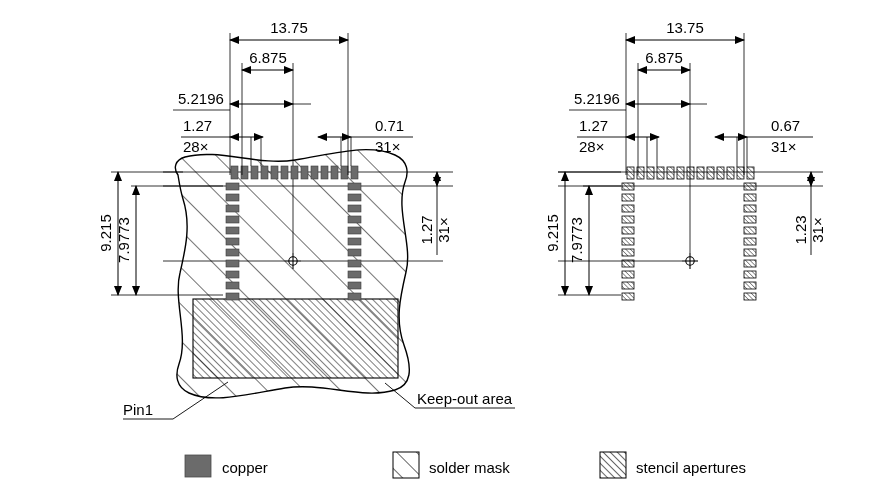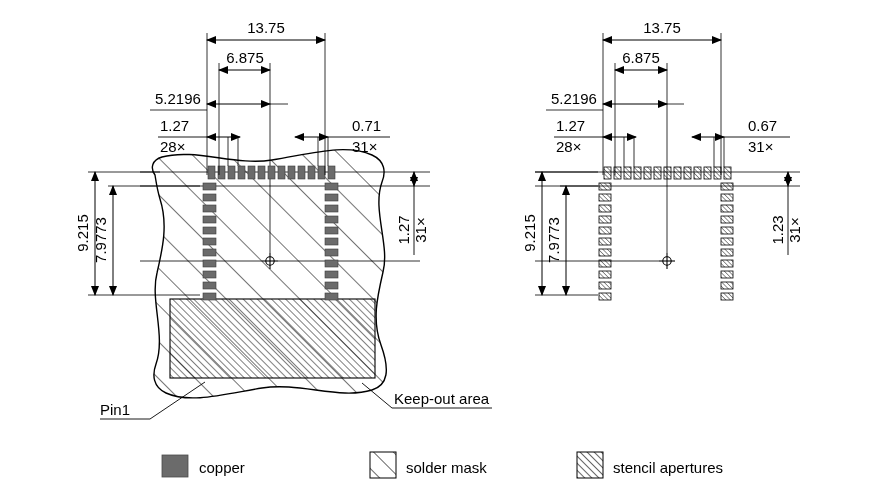--- a/index.html
+++ b/index.html
@@ -1,19 +1,19 @@
 <!DOCTYPE html>
 <html><head>
 <meta charset="utf-8">
 <style>
   html,body{margin:0;padding:0;background:#ffffff;}
   body{width:880px;height:495px;overflow:hidden;
        font-family:"Liberation Sans","DejaVu Sans",sans-serif;
        color:#000;}
-  #root{position:relative;width:732px;height:495px;}
+  #root{position:relative;width:732px;height:495px;padding-left:23px;}
   svg{display:block;}
   text{font-family:"Liberation Sans","DejaVu Sans",sans-serif;fill:#000;}
   .dimtext{font-size:15px;}
   .annot{font-size:15px;}
   .legendtext{font-size:15px;}
 </style>
 </head>
 <body>
 
 <div id="root">

